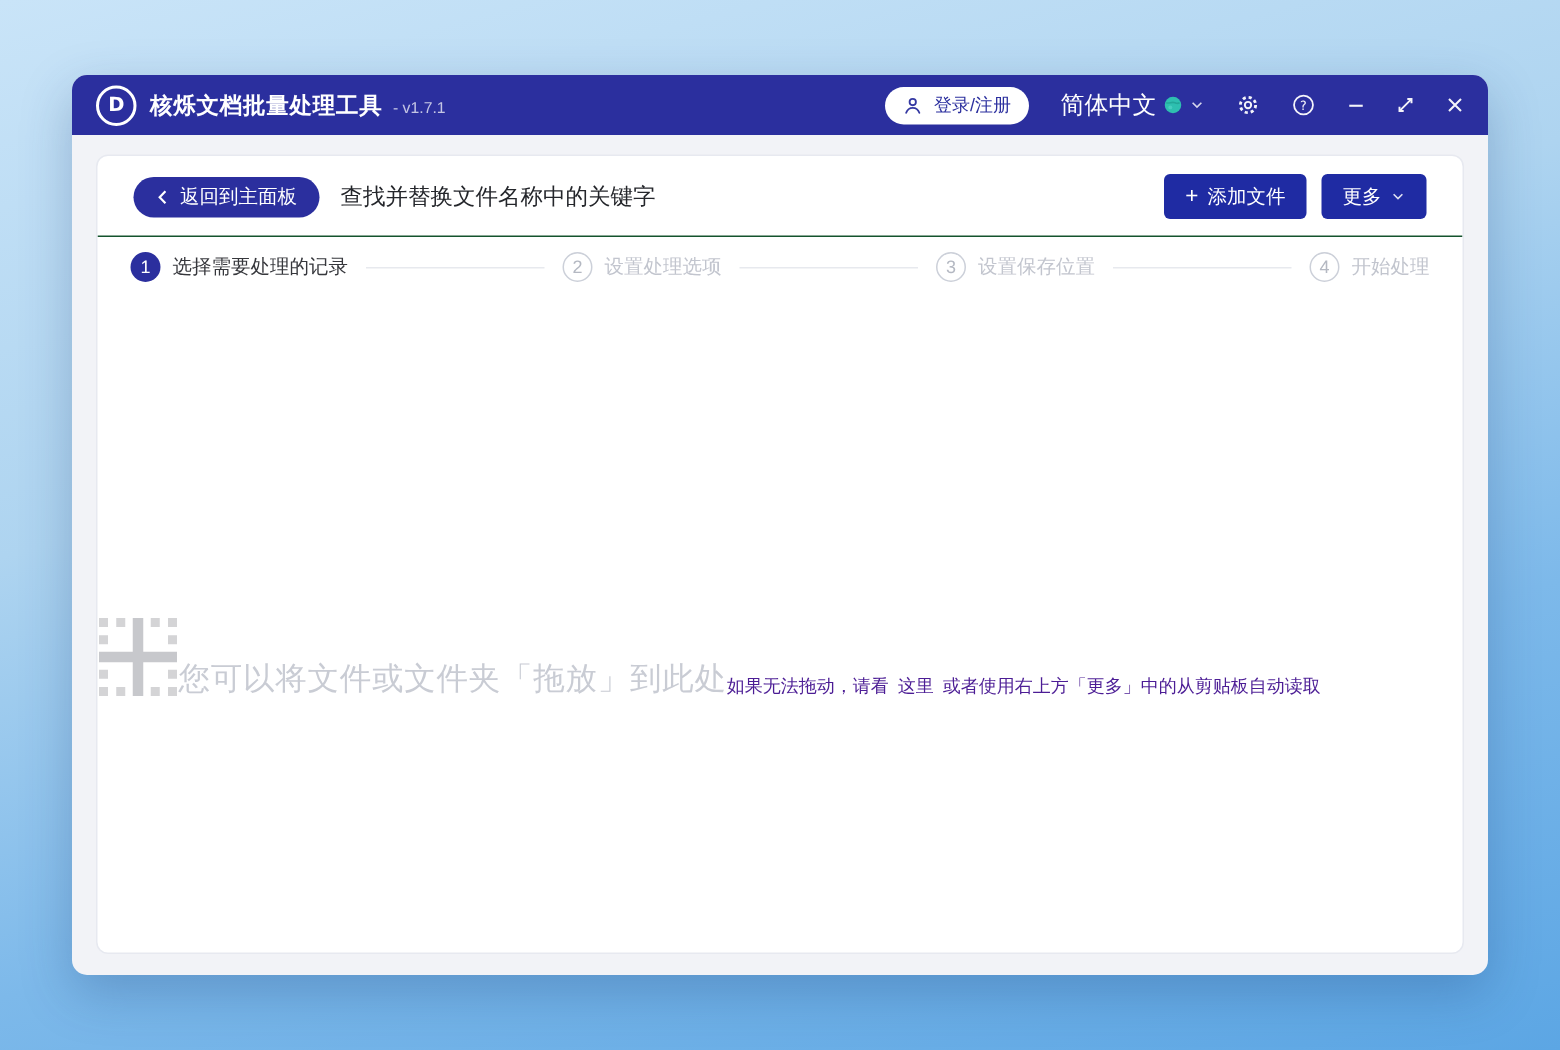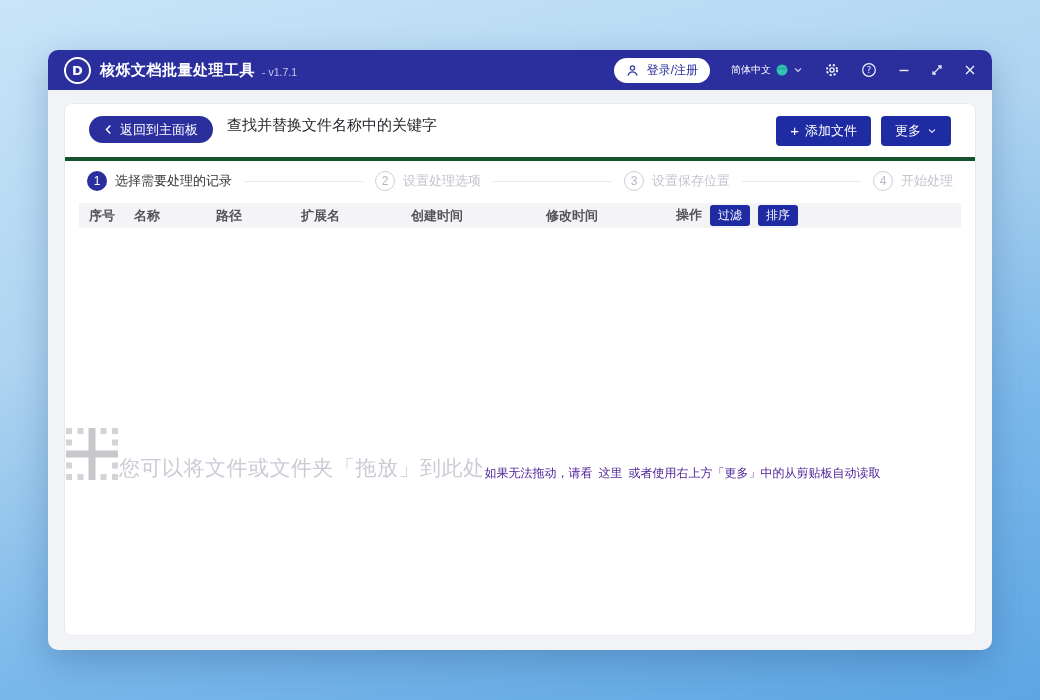--- a/index.html
+++ b/index.html
@@ -25,32 +25,32 @@
     display:flex;align-items:center;justify-content:center;flex:0 0 auto;
   }
   .logo span{font-weight:800;font-size:13px;line-height:1;font-family:"DejaVu Sans",sans-serif;}
   .app-title{font-size:15px;font-weight:700;margin-left:9px;letter-spacing:.5px;}
   .app-version{font-size:10.5px;color:rgba(255,255,255,.72);margin-left:7px;margin-top:3px;}
   .tb-right{margin-left:auto;display:flex;align-items:center;gap:21px;}
   .login-pill{
     background:#fff;color:#2b2f9e;border-radius:13px;height:25px;
     display:flex;align-items:center;gap:8px;padding:0 12px;font-size:12px;cursor:pointer;
   }
-  .lang{display:flex;align-items:center;gap:5px;font-size:10px;cursor:pointer;}
+  .lang{display:flex;align-items:center;gap:5px;font-size:16px;cursor:pointer;}
   .tb-icon{display:flex;align-items:center;justify-content:center;cursor:pointer;opacity:.95;}
   
   .window-body{flex:1;padding:13px 16px 14px;box-sizing:border-box;display:flex;}
   .panel{
     flex:1;background:#fff;border:1px solid #e7e9f0;border-radius:8px;
     display:flex;flex-direction:column;box-sizing:border-box;overflow:hidden;
   }
   
   .toolbar{
-    display:flex;gap:14px;
-    padding:12px 24px 11px;border-bottom:4px solid #14532d;
+    display:flex;align-items:center;gap:14px;
+    padding:12px 24px 11px;border-bottom:1px solid #14532d;
   }
   .back-btn{
     background:#2b2f9e;color:#fff;border:none;height:27px;border-radius:14px;
     display:flex;align-items:center;gap:7px;padding:0 15px;font-size:13px;cursor:pointer;
     font-family:inherit;
   }
   .page-title{font-size:15px;font-weight:400;color:#24262b;}
   .toolbar-right{margin-left:auto;display:flex;align-items:center;gap:10px;}
   .btn-primary{
     background:#1f2ba3;color:#fff;border:none;height:30px;border-radius:4px;
@@ -222,33 +222,20 @@
           <span class="step-circle">3</span>
           <span class="step-label">设置保存位置</span>
         </div>
         <div class="step-line"></div>
         <div class="step inactive">
           <span class="step-circle">4</span>
           <span class="step-label">开始处理</span>
         </div>
       </div>
 
-      <div class="table-header">
-        <div class="th c0">序号</div>
-        <div class="th c1">名称</div>
-        <div class="th c2">路径</div>
-        <div class="th c3">扩展名</div>
-        <div class="th c4">创建时间</div>
-        <div class="th c5">修改时间</div>
-        <div class="th c6">
-          <span>操作</span>
-          <button class="mini-btn">过滤</button>
-          <button class="mini-btn">排序</button>
-        </div>
-      </div>
 
       <div class="empty-area">
         <span style="display:flex;">
           <svg width="54" height="54" viewBox="0 0 54 54">
             <g fill="#d4d4d6">
               <rect x="1" y="1" width="6" height="6"></rect>
                 <rect x="12.5" y="1" width="6" height="6"></rect>
                 <rect x="35.5" y="1" width="6" height="6"></rect>
                 <rect x="47" y="1" width="6" height="6"></rect>
               <rect x="1" y="12.5" width="6" height="6"></rect>

